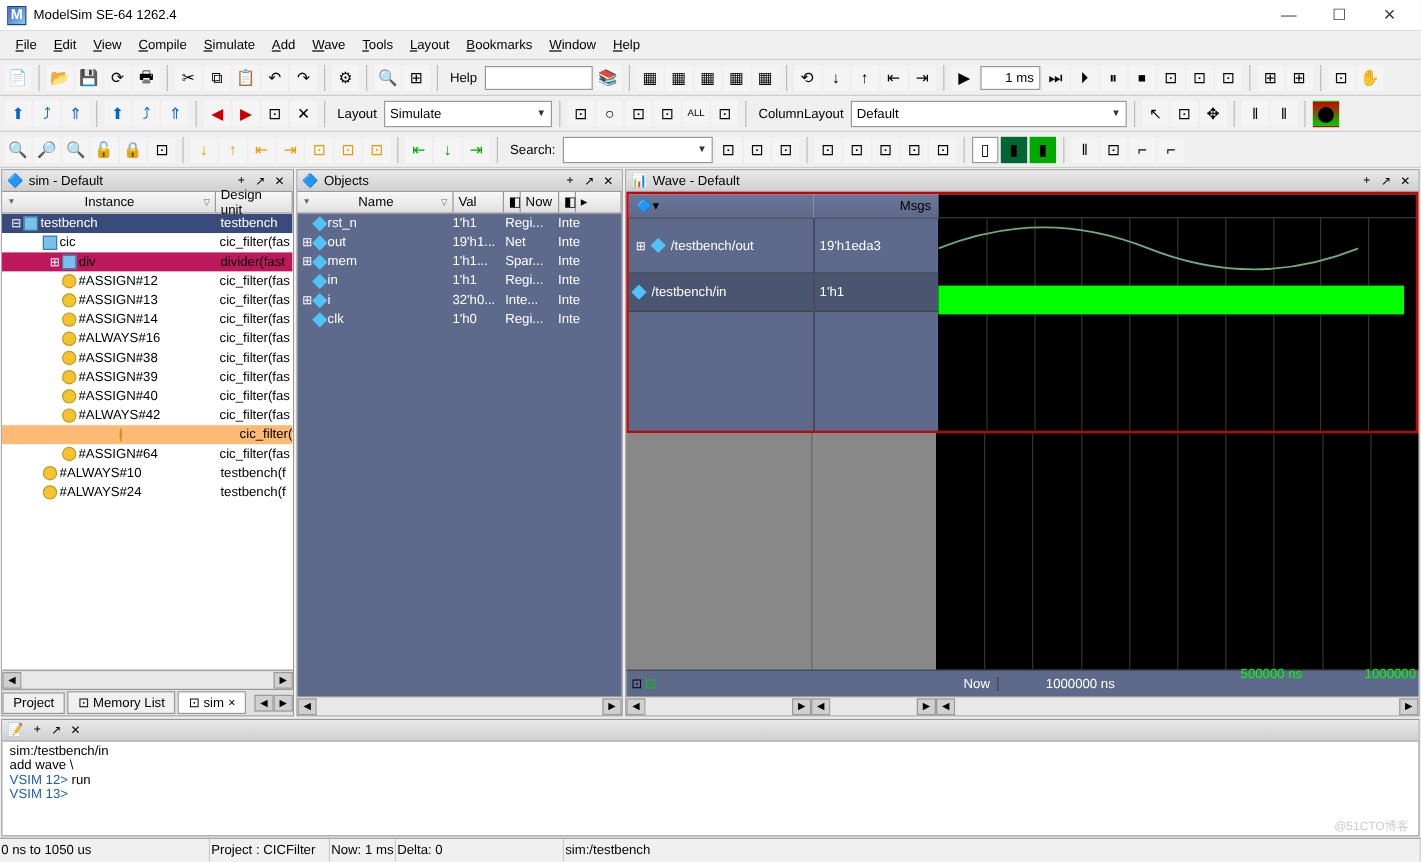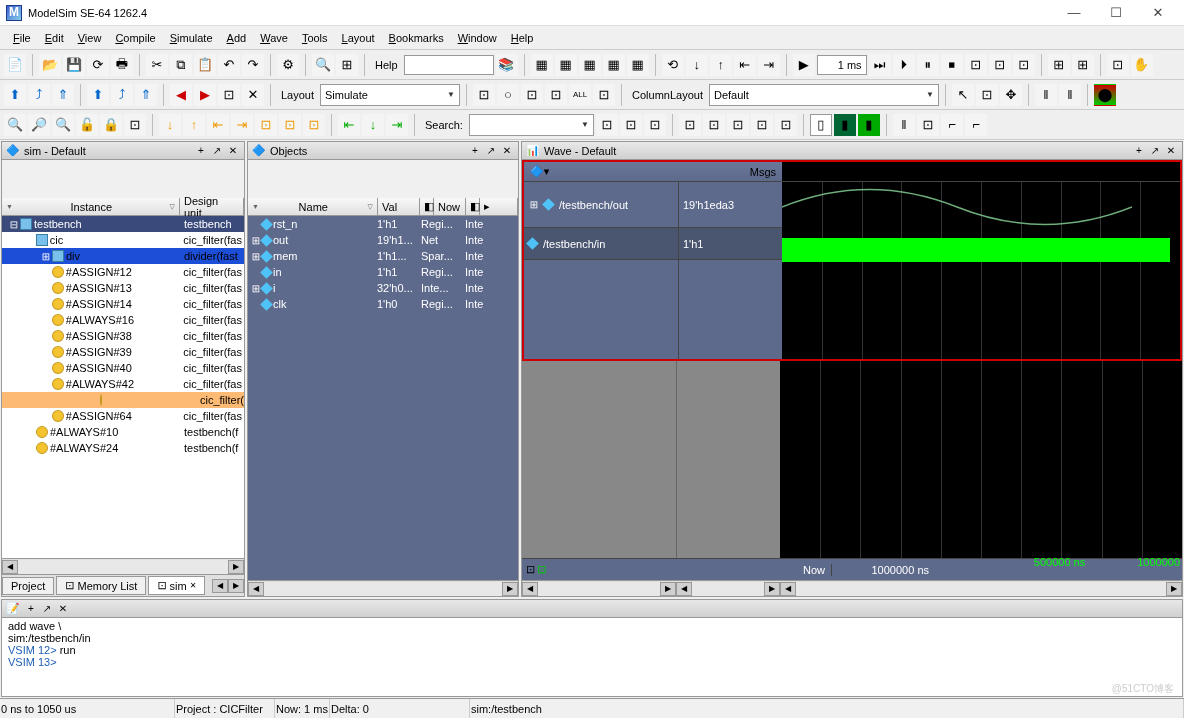--- a/index.html
+++ b/index.html
@@ -20,21 +20,21 @@
 .tinput { height: 20px; border: 1px solid #999; padding: 0 4px; background: #fff; }
 .dropdown { height: 22px; border: 1px solid #999; background: #fff; display: flex; align-items: center; padding: 0 4px; position: relative; }
 .dropdown::after { content: '▼'; font-size: 8px; position: absolute; right: 4px; color: #333; }
 .workspace { flex: 1; display: flex; overflow: hidden; }
 .panel { border: 1px solid #999; display: flex; flex-direction: column; background: #f0f0f0; margin: 1px; }
 .panel-header { height: 18px; background: linear-gradient(#e8e8e8,#d0d0d0); display: flex; align-items: center; padding: 0 4px; border-bottom: 1px solid #999; }
 .phicon { width: 14px; height: 14px; margin-right: 4px; }
 .phtitle { flex: 1; }
 .phbtns { display: flex; gap: 2px; }
 .phbtn { width: 14px; height: 14px; font-size: 10px; display: flex; align-items: center; justify-content: center; cursor: pointer; }
-.col-headers { height: 18px; background: linear-gradient(#f8f8f8,#e0e0e0); display: flex; border-bottom: 1px solid #999; margin-top: 38px; }
+.col-headers { height: 18px; background: linear-gradient(#f8f8f8,#e0e0e0); display: flex; border-bottom: 1px solid #999; }
 .col-h { border-right: 1px solid #999; padding: 2px 4px; display: flex; align-items: center; justify-content: space-between; }
 .col-h .tri { font-size: 7px; color: #666; }
 .tree-body { flex: 1; background: #5e6a8b; color: #fff; overflow: auto; }
 .tree-row { height: 16px; display: flex; align-items: center; padding: 0 2px; white-space: nowrap; }
 .tree-row.sel { background: #3a4a7a; }
 .indent { display: inline-block; }
 .expander { width: 12px; text-align: center; cursor: pointer; color: #fff; font-size: 10px; }
 .ticn { width: 12px; height: 12px; display: inline-flex; align-items: center; justify-content: center; margin-right: 2px; }
 .ticn.box { background: #7ac0ec; border: 1px solid #3a7ea5; }
 .ticn.leaf { background: #f4c430; border: 1px solid #c49a1e; border-radius: 50%; }
@@ -261,21 +261,21 @@
           <span style="width:150px;overflow:hidden">testbench</span>
           <span style="color:#fff">testbench</span>
         </div>
         <div class="tree-row" style="background: rgb(255, 255, 255); color: rgb(0, 0, 0);">
           <span class="indent" style="width:20px"></span>
           <span class="expander">⊟</span>
           <span class="ticn box"></span>
           <span style="width:134px;overflow:hidden">cic</span>
           <span style="color:#000">cic_filter(fas</span>
         </div>
-        <div class="tree-row" style="background: #1d4ed8; color: rgb(0, 0, 0);">
+        <div class="tree-row" style="background: #be185d; color: rgb(0, 0, 0);">
           <span class="indent" style="width:36px"></span>
           <span class="expander">⊞</span>
           <span class="ticn box"></span>
           <span style="width:118px;overflow:hidden">div</span>
           <span style="color:#000">divider(fast</span>
         </div>
         <div class="tree-row" style="background: rgb(255, 255, 255); color: rgb(0, 0, 0);">
           <span class="indent" style="width:36px"></span>
           <span class="expander"></span>
           <span class="ticn leaf"></span>
@@ -569,22 +569,22 @@
 <div class="panel transcript" style="height:98px;margin:1px">
   <div class="panel-header">
     <span class="phicon">📝</span>
     <div class="phbtns">
       <span class="phbtn">+</span>
       <span class="phbtn">↗</span>
       <span class="phbtn">✕</span>
     </div>
   </div>
   <div class="trans-body" id="trans-body">
+      <div><span>sim:/testbench/in</span></div>
       <div><span>add wave  \</span></div>
-      <div><span>sim:/testbench/in</span></div>
       <div><span class="prompt">VSIM 12&gt; </span><span>run</span></div>
       <div><span></span></div>
       <div><span class="prompt">VSIM 13&gt;</span><span></span></div>
     </div>
 </div>
 
 <div class="statusbar">
   <div class="statcell" style="width:175px">0 ns to 1050 us</div>
   <div class="statcell" style="width:100px">Project : CICFilter</div>
   <div class="statcell">Now: 1 ms</div>

